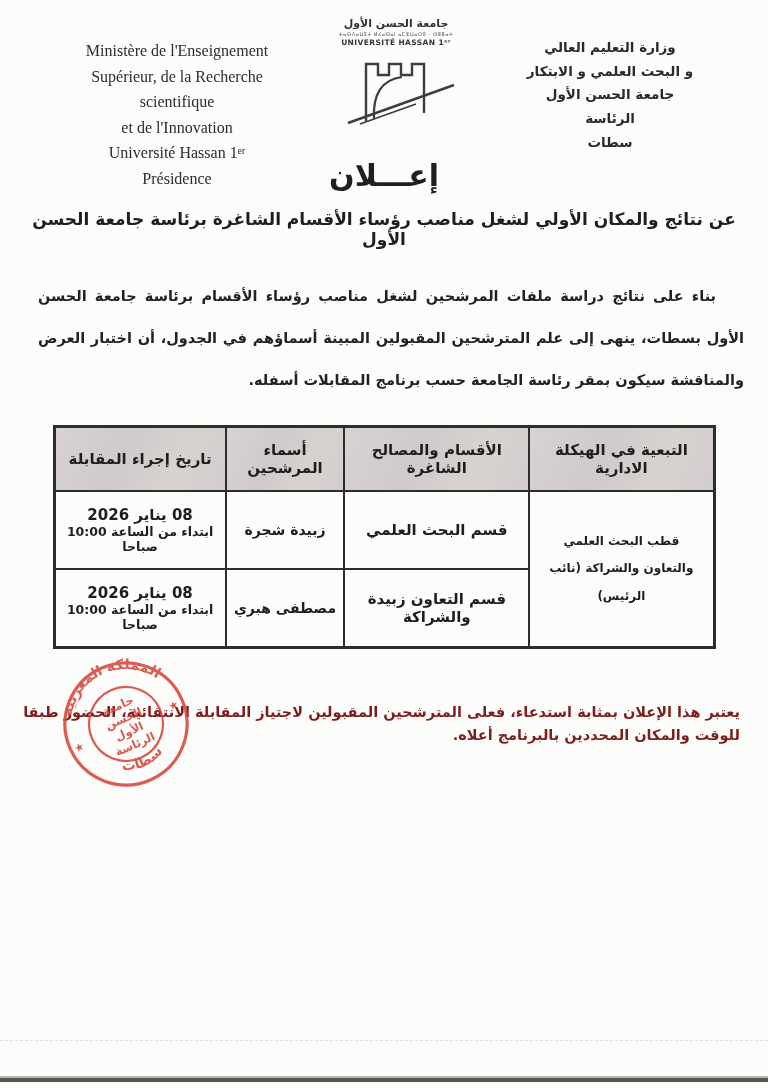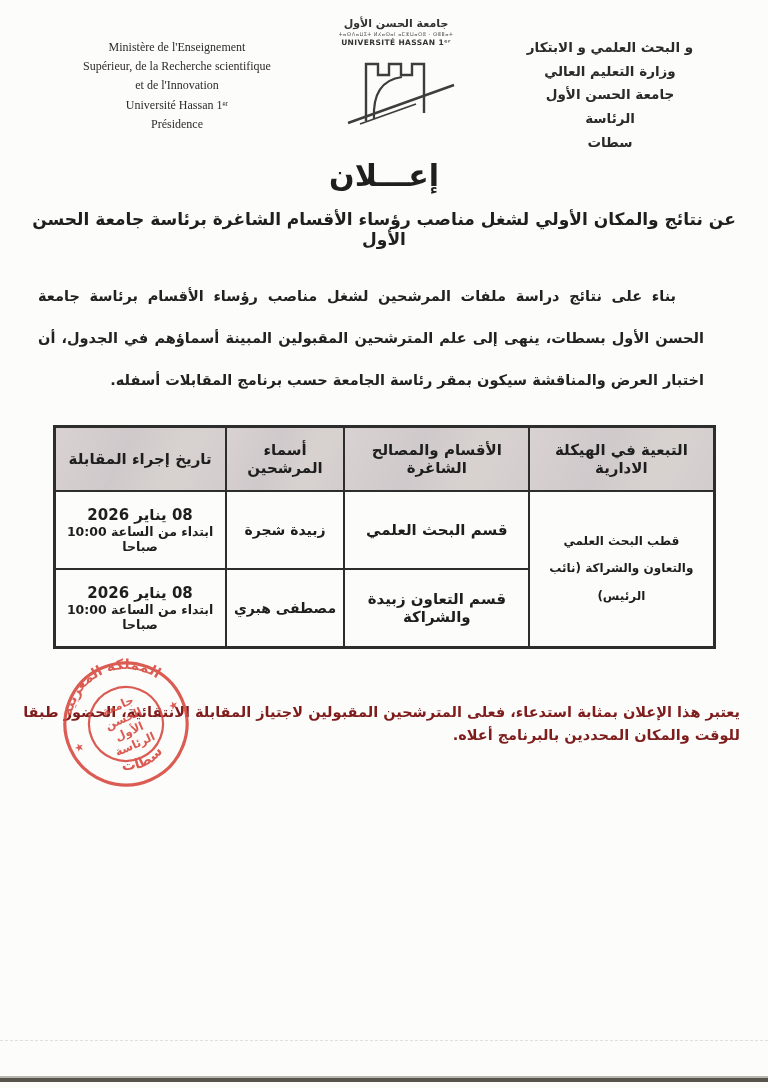--- a/index.html
+++ b/index.html
@@ -6,37 +6,37 @@
   .page{
     position:relative;width:768px;height:1088px;margin:0 auto;
     background:#fcfcfa;overflow:hidden;color:#262626;
     font-family:"DejaVu Sans","Liberation Sans",sans-serif;
   }
   
   .hdr{position:absolute;top:0;left:0;width:768px;height:150px;}
   .hdr-fr{
     position:absolute;left:52px;top:38px;width:250px;text-align:center;
     font-family:"Liberation Serif","DejaVu Serif",serif;
-    font-size:12px;line-height:1.6;color:#2e2c2b;
+    font-size:16px;line-height:1.6;color:#2e2c2b;
   }
   .logo{position:absolute;left:326px;top:18px;width:140px;text-align:center;color:#3a3a3a;}
   .logo-ar{font-size:11px;font-weight:bold;direction:rtl;line-height:1.1;color:#333;}
   .logo-tif{font-size:5px;letter-spacing:.5px;color:#555;margin-top:1px;white-space:nowrap;overflow:hidden;}
   .logo-lat{font-size:7.5px;font-weight:bold;letter-spacing:.4px;color:#333;margin-top:1px;}
   .logo-castle{margin-top:0;}
   .hdr-ar{
     position:absolute;left:500px;top:36px;width:220px;text-align:center;direction:rtl;
     font-size:13.5px;font-weight:bold;line-height:1.75;color:#2b2b2b;
   }
   
   .title{margin:158px 0 16px 0;text-align:center;direction:rtl;font-size:30px;font-weight:bold;color:#1f1f1f;}
   .subtitle{margin:14px 30px 0 30px;text-align:center;direction:rtl;font-size:17px;font-weight:bold;color:#1f1f1f;}
   
   .bodytxt{
-    margin:26px 64px 0 38px;direction:rtl;text-align:justify;
+    margin:26px 24px 0 38px;direction:rtl;text-align:justify;
     font-size:14.5px;font-weight:bold;line-height:2.9;color:#222;
     text-indent:28px;
   }
   
   table.sched{
     margin:24px auto 0 auto;width:663px;border-collapse:collapse;direction:rtl;
     table-layout:fixed;
   }
   table.sched th,table.sched td{
     border:2px solid #2d2d2d;text-align:center;vertical-align:middle;
@@ -90,22 +90,22 @@
         <svg width="128" height="82" viewBox="0 0 128 82" fill="none">
           <path d="M 34,74 V 17 H 46 V 28 H 57 V 17 H 69 V 28 H 80 V 17 H 92 V 66" stroke="#3d3d3d" stroke-width="2.4" fill="none" stroke-linejoin="miter"></path>
           <path d="M 42,72 Q 40,34 70,30" stroke="#3d3d3d" stroke-width="2.2" fill="none"></path>
           <path d="M 16,76 L 122,38" stroke="#3d3d3d" stroke-width="2.4"></path>
           <path d="M 28,77 L 84,57" stroke="#3d3d3d" stroke-width="1.8"></path>
         </svg>
       </div>
     </div>
 
     <div class="hdr-ar">
+      <div>وزارة التعليم العالي</div>
       <div>و البحث العلمي و الابتكار</div>
-      <div>وزارة التعليم العالي</div>
       <div>جامعة الحسن الأول</div>
       <div>الرئاسة</div>
       <div>سطات</div>
     </div>
   </div>
 
   <div class="title">إعـــلان</div>
   <div class="subtitle">عن نتائج والمكان الأولي لشغل مناصب رؤساء الأقسام الشاغرة برئاسة جامعة الحسن الأول</div>
 
   <div class="bodytxt">بناء على نتائج دراسة ملفات المرشحين لشغل مناصب رؤساء الأقسام برئاسة جامعة الحسن الأول بسطات، ينهى إلى علم المترشحين المقبولين المبينة أسماؤهم في الجدول، أن اختبار العرض والمناقشة سيكون بمقر رئاسة الجامعة حسب برنامج المقابلات أسفله.</div>

